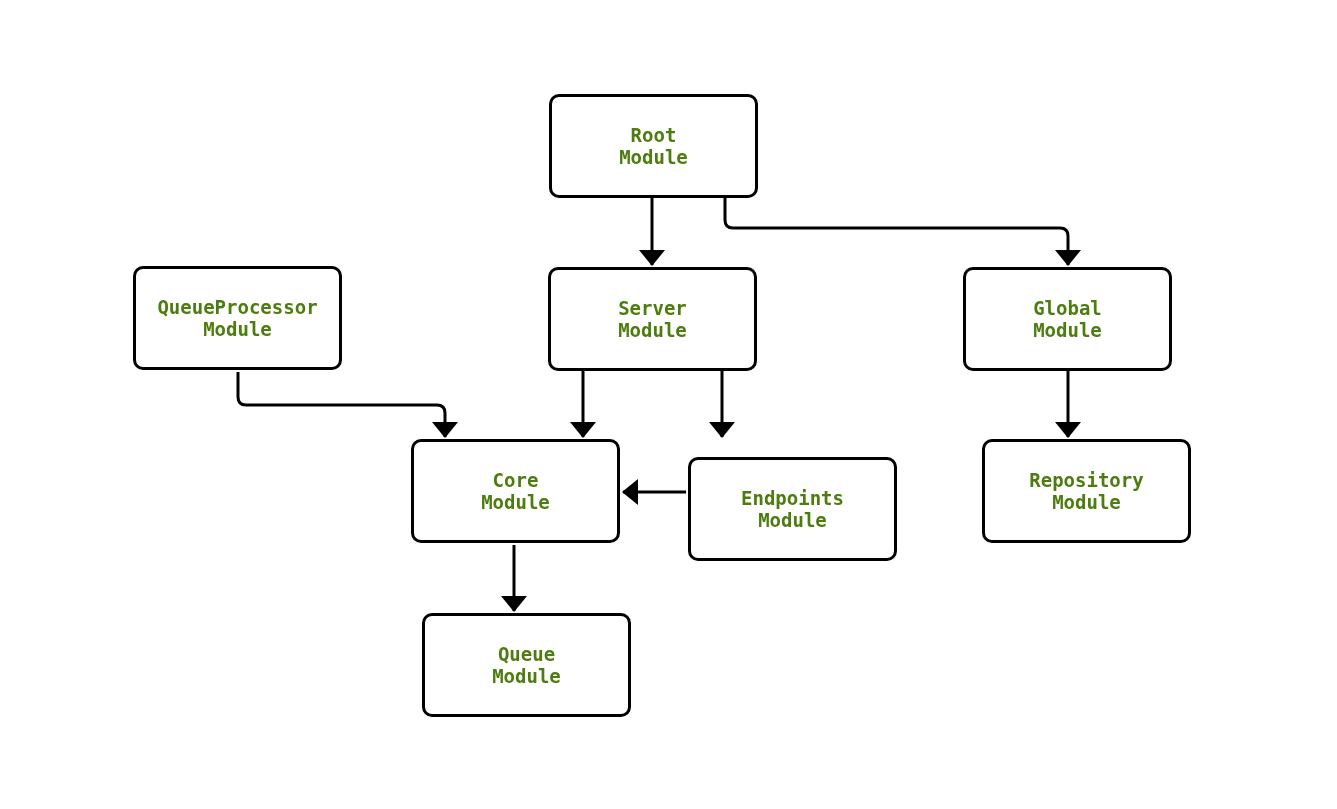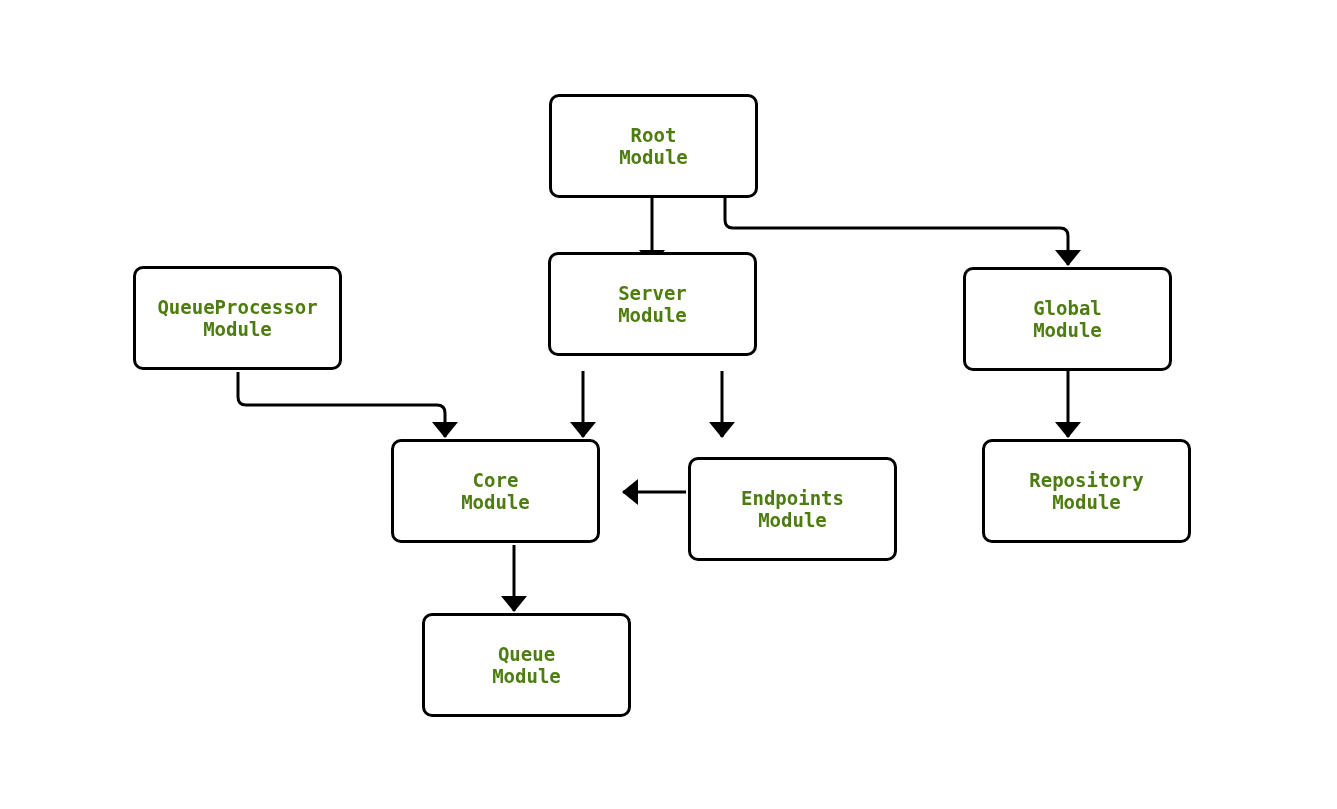--- a/index.html
+++ b/index.html
@@ -78,31 +78,31 @@
   <div class="node" style="left:549px; top:94px;">
     <span>Root</span>
     <span>Module</span>
   </div>
 
   <div class="node" style="left:133px; top:266px;">
     <span>QueueProcessor</span>
     <span>Module</span>
   </div>
 
-  <div class="node" style="left:548px; top:252px;">
+  <div class="node" style="left:548px; top:267px;">
     <span>Server</span>
     <span>Module</span>
   </div>
 
   <div class="node" style="left:963px; top:267px;">
     <span>Global</span>
     <span>Module</span>
   </div>
 
-  <div class="node" style="left:391px; top:439px;">
+  <div class="node" style="left:411px; top:439px;">
     <span>Core</span>
     <span>Module</span>
   </div>
 
   <div class="node" style="left:688px; top:457px;">
     <span>Endpoints</span>
     <span>Module</span>
   </div>
 
   <div class="node" style="left:982px; top:439px;">

